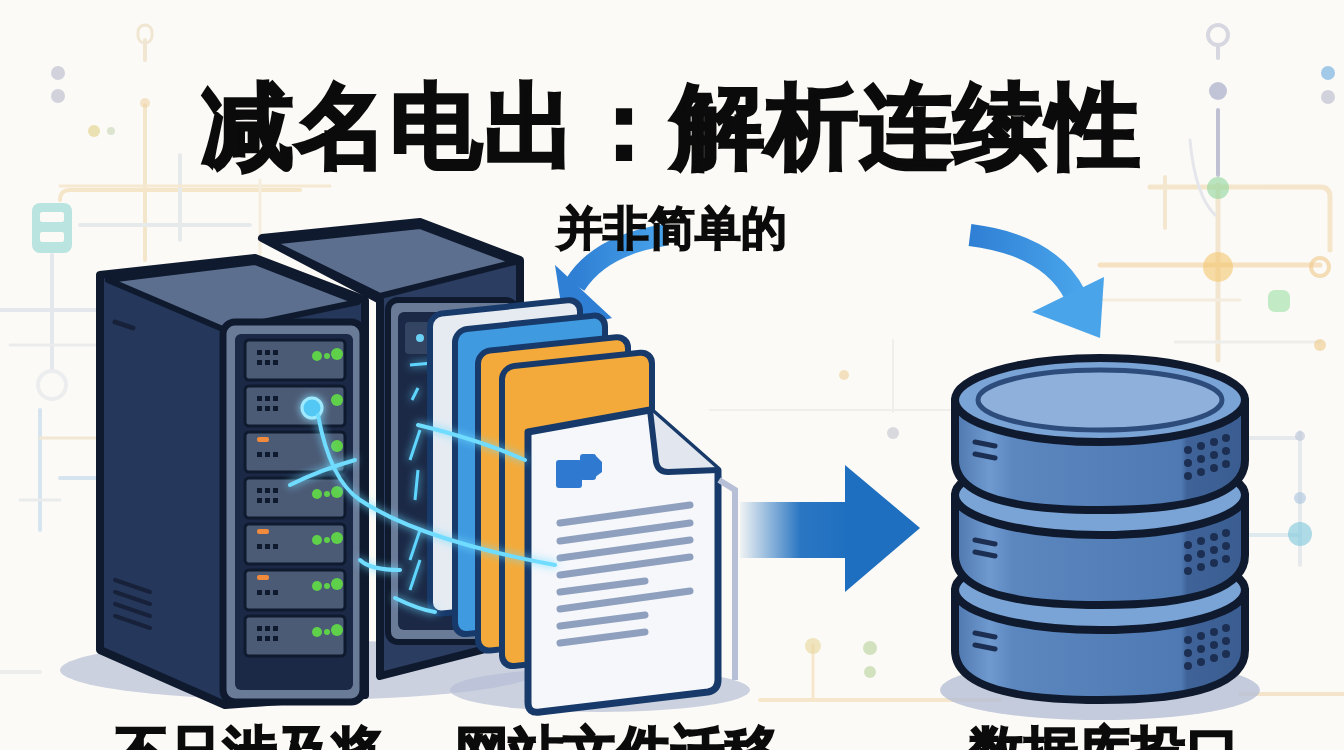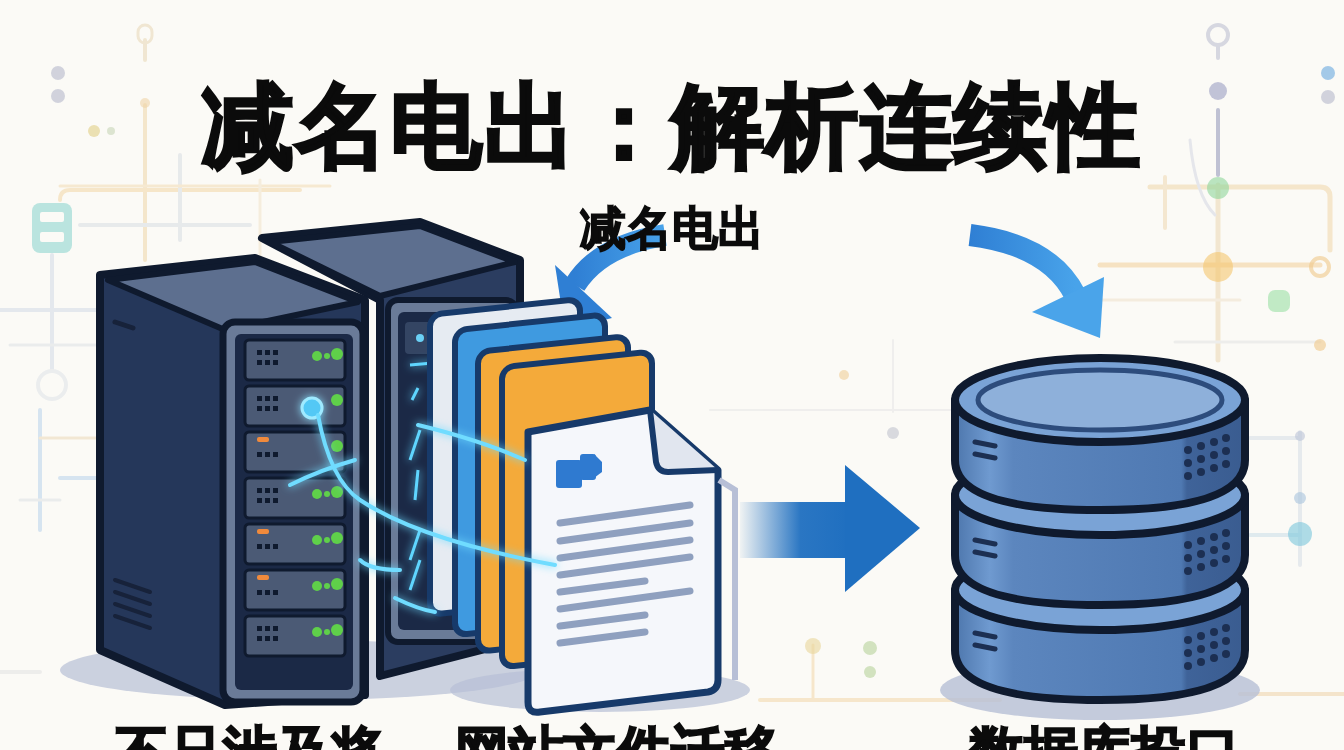--- a/index.html
+++ b/index.html
@@ -370,20 +370,20 @@
           <circle cx="1226" cy="641" r="4"></circle>
         <circle cx="1188" cy="666" r="4"></circle>
           <circle cx="1201" cy="662" r="4"></circle>
           <circle cx="1214" cy="658" r="4"></circle>
           <circle cx="1226" cy="654" r="4"></circle>
       </g>
     </g>
   </svg>
 
   <div class="subtitle">
-    <div>减名电出</div>
+    <div>并非简单的</div>
   </div>
 
   <div class="caption" style="left:115px;">不只涉及将</div>
   <div class="caption" style="left:455px;">网站文件迁移</div>
   <div class="caption" style="left:970px;">数据库投口</div>
 
 </div>
 
 </body></html>

